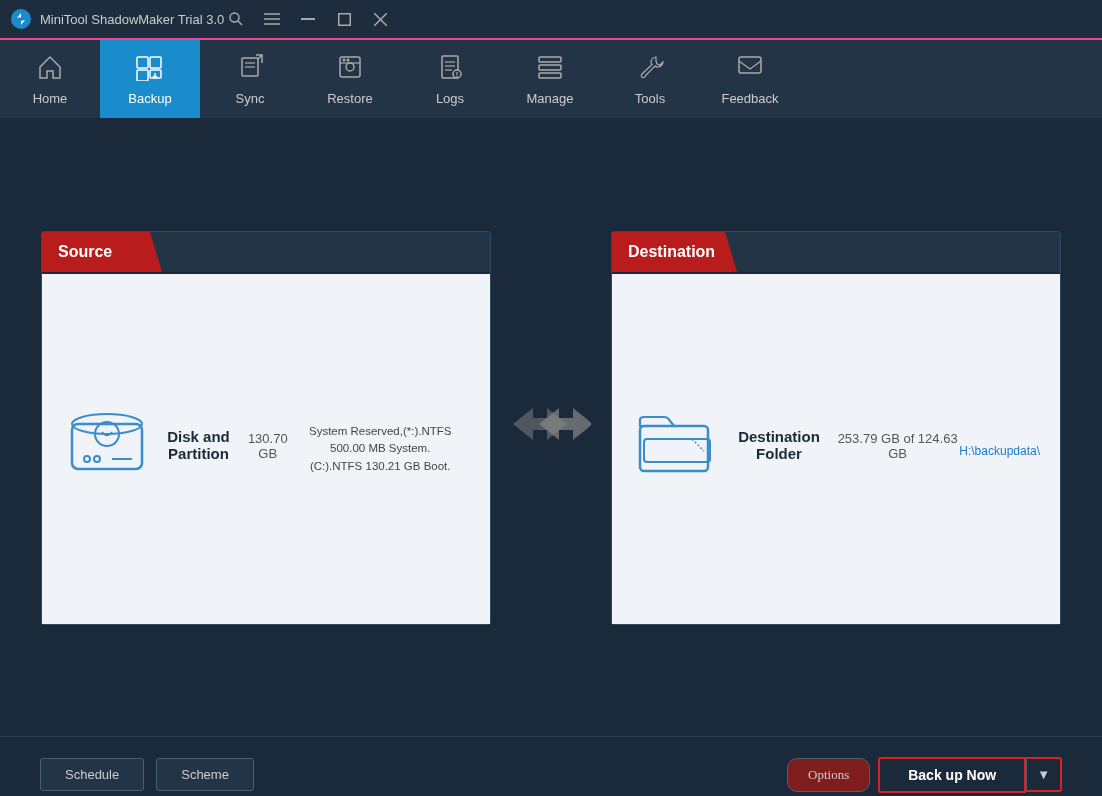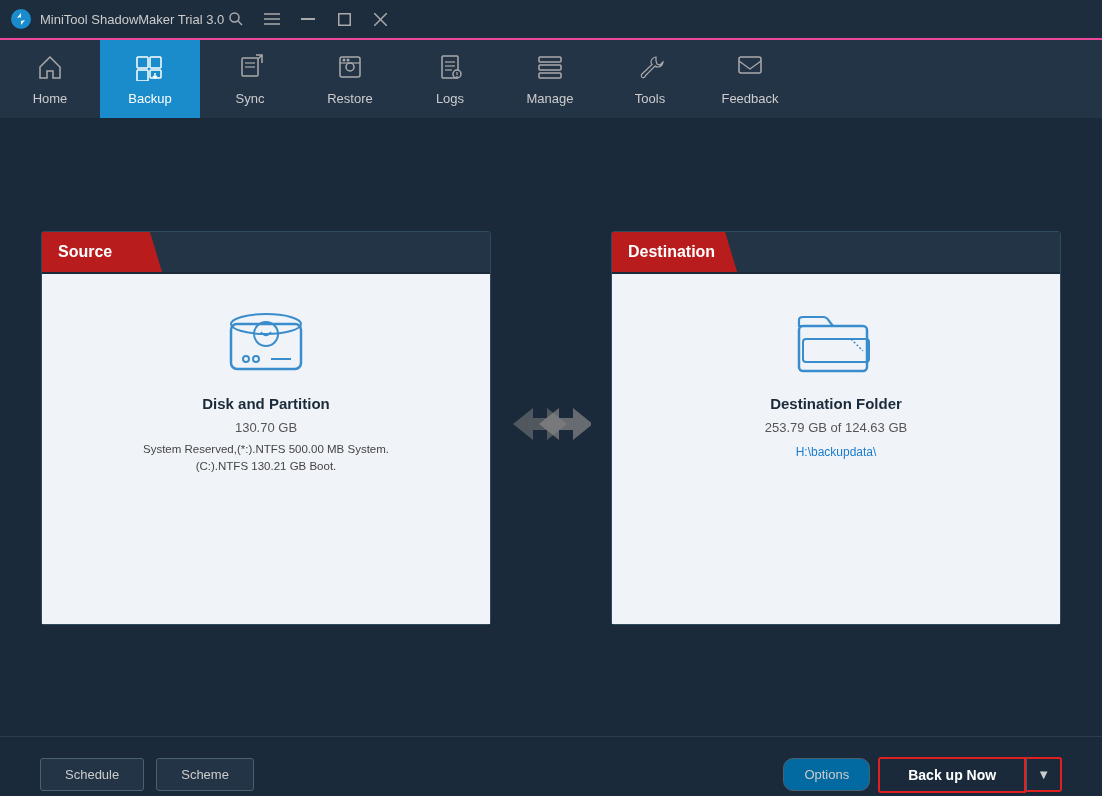--- a/index.html
+++ b/index.html
@@ -131,21 +131,20 @@
       height: 100%;
       display: flex;
       align-items: center;
       min-width: 120px;
     }
 
     .card-body {
       background: #f0f4f8;
       min-height: 350px;
       display: flex;
-      flex-direction: column;
       align-items: center;
       justify-content: flex-start;
       padding: 30px 20px;
       cursor: pointer;
     }
 
     .card-icon {
       margin-bottom: 16px;
     }
 
@@ -230,28 +229,29 @@
       border: 2px solid #e02020;
       color: #fff;
       padding: 8px 28px;
       font-size: 14px;
       font-weight: bold;
       cursor: pointer;
       border-radius: 3px 0 0 3px;
     }
 
     .btn-options {
-      background: #0369a1;
+      background: #7f1d1d;
       border: 1px solid #4a6070;
       color: #ccc;
       padding: 8px 20px;
       font-size: 13px;
       cursor: pointer;
       border-radius: 10px;
       margin-right: 8px;
+      font-family: Liberation Serif, serif;
     }
 
     .btn-dropdown {
       background: #1a2a3a;
       border: 2px solid #e02020;
       border-left: 1px solid #4a6070;
       color: #ccc;
       padding: 8px 10px;
       font-size: 13px;
       cursor: pointer;

